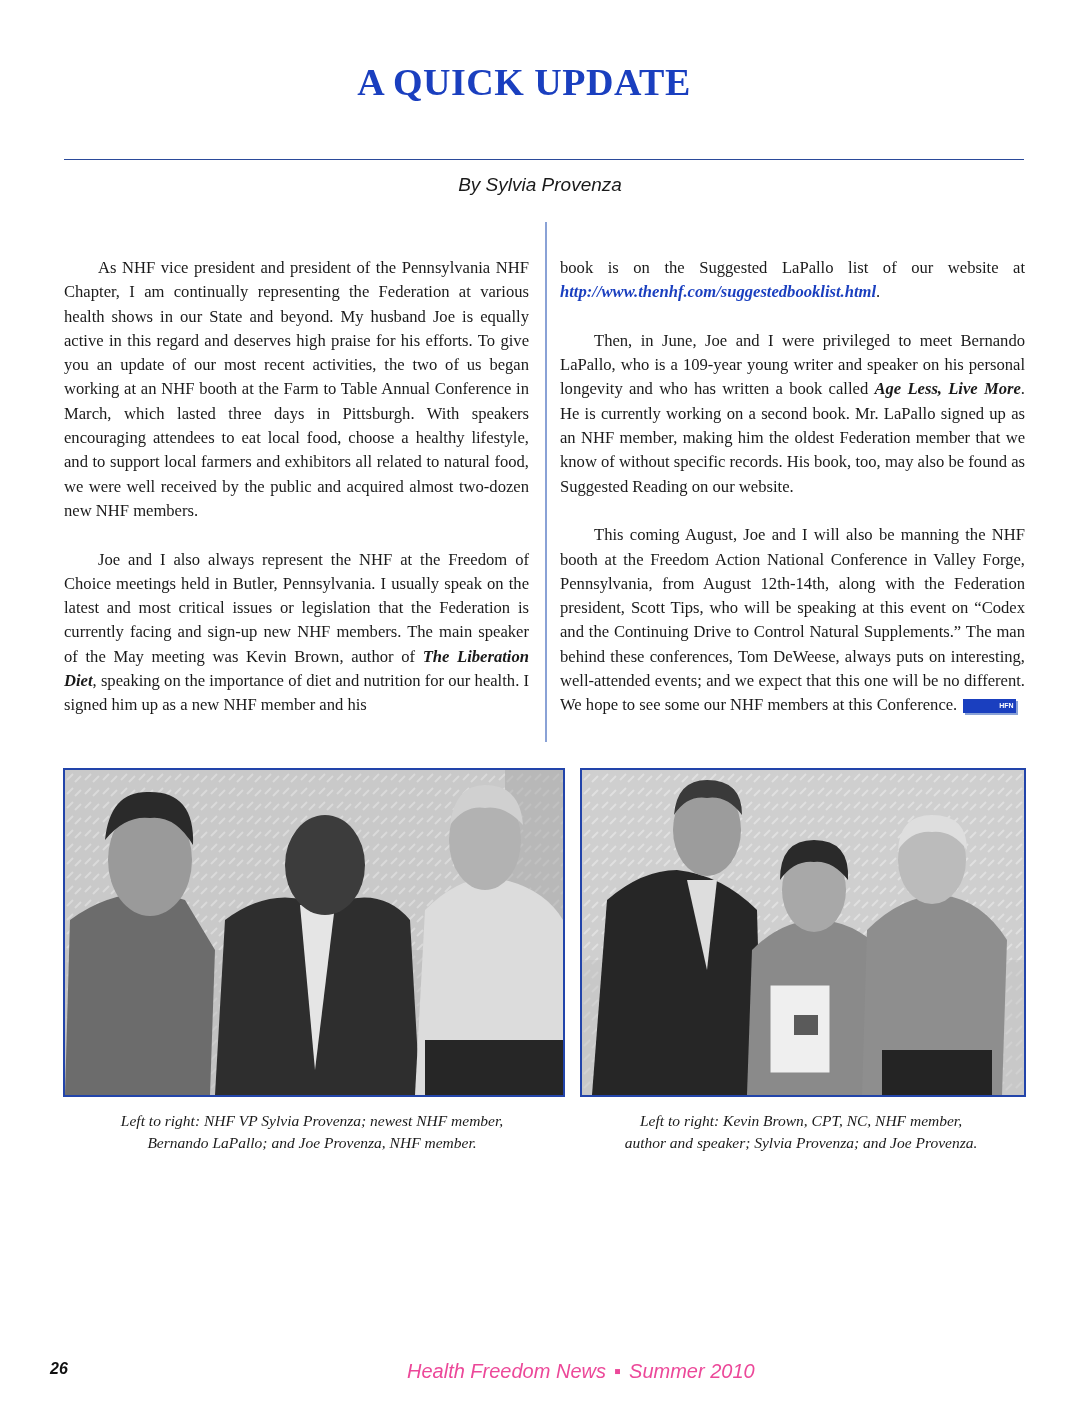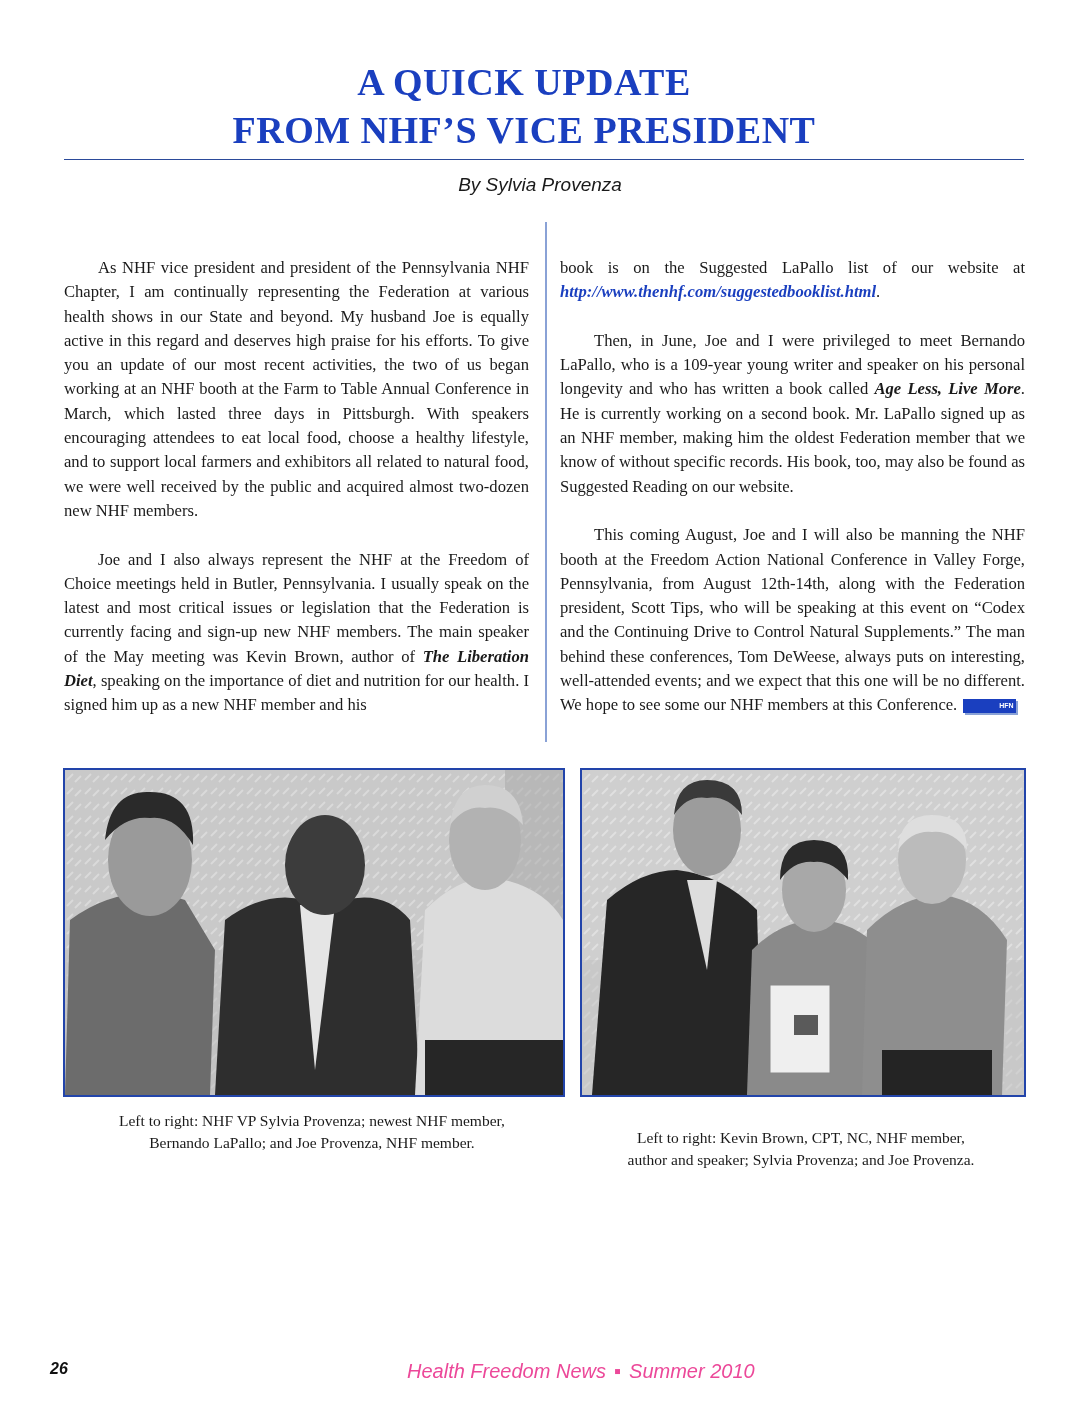--- a/index.html
+++ b/index.html
@@ -13,33 +13,32 @@
   .col p { margin: 0 0 24.3px 0; text-indent: 34px; }
   .col p.cont { text-indent: 0; }
   .col-divider { position: absolute; left: 545px; top: 222px; width: 0; height: 520px; border-left: 2px solid #8aa2d6; }
   .link { color: #1a3fbf; font-style: italic; font-weight: bold; }
   .it { font-style: italic; font-weight: bold; }
   .hfn-badge { display: inline-block; background: #1a3fbf; color: #fff; font-family: "Liberation Sans", sans-serif; font-size: 7px; font-weight: bold; padding: 3px 2px; line-height: 8px; vertical-align: 2px; margin-left: 6px; box-shadow: 2px 2px 0 #8aa2d6; }
   .photo { position: absolute; border: 2px solid #2244aa; overflow: hidden; background: #bdbdbd; }
   .photo-1 { left: 63px; top: 768px; width: 498px; height: 325px; }
   .photo-2 { left: 580px; top: 768px; width: 442px; height: 325px; }
   .photo svg { width: 100%; height: 100%; display: block; }
-  .caption { position: absolute; top: 1110px; text-align: center; font-size: 15.5px; line-height: 22px; color: #1a1a1a; }
+  .caption { position: absolute; top: 1110px; text-align: center; font-style: italic; font-size: 15.5px; line-height: 22px; color: #1a1a1a; }
   .caption-1 { left: 63px; width: 498px; }
-  .caption-2 { left: 580px; width: 442px; margin-top: 17px; }
+  .caption-2 { left: 580px; width: 442px; }
   .footer-page { position: absolute; left: 50px; top: 1360px; font-family: "Liberation Sans", sans-serif; font-style: italic; font-weight: bold; font-size: 16px; color: #111; }
   .footer-pub { position: absolute; left: 407px; top: 1360px; font-family: "Liberation Sans", sans-serif; font-style: italic; font-size: 20px; color: #ec4899; }
   .footer-pub .sep { margin: 0 8px; }
 </style>
 </head>
 <body>
 
 <div class="title">
   <div>A QUICK UPDATE</div>
-  <div>FROM NHF’S VICE PRESIDENT</div>
 </div>
 <div class="title-rule"></div>
 <div class="byline">By Sylvia Provenza</div>
 
 <div class="col col-left">
   <p>As NHF vice president and president of the Pennsylvania NHF Chapter, I am continually representing the Federation at various health shows in our State and beyond.  My husband Joe is equally active in this regard and deserves high praise for his efforts.  To give you an update of our most recent activities, the two of us began working at an NHF booth at the Farm to Table Annual Conference in March, which lasted three days in Pittsburgh.  With speakers encouraging attendees to eat local food, choose a healthy lifestyle, and to support local farmers and exhibitors all related to natural food, we were well received by the public and acquired almost two-dozen new NHF members.</p>
   <p><span>Joe and I also always represent the NHF at the Freedom of Choice meetings held in Butler, Pennsylvania. I usually speak on the latest and most critical issues or legislation that the Federation is currently facing and sign-up new NHF members.  The main speaker of the May meeting was Kevin Brown, author of </span><span class="it">The Liberation Diet</span><span>, speaking on the importance of diet and nutrition for our health.  I signed him up as a new NHF member and his</span></p>
 </div>
 
 <div class="col-divider"></div>

